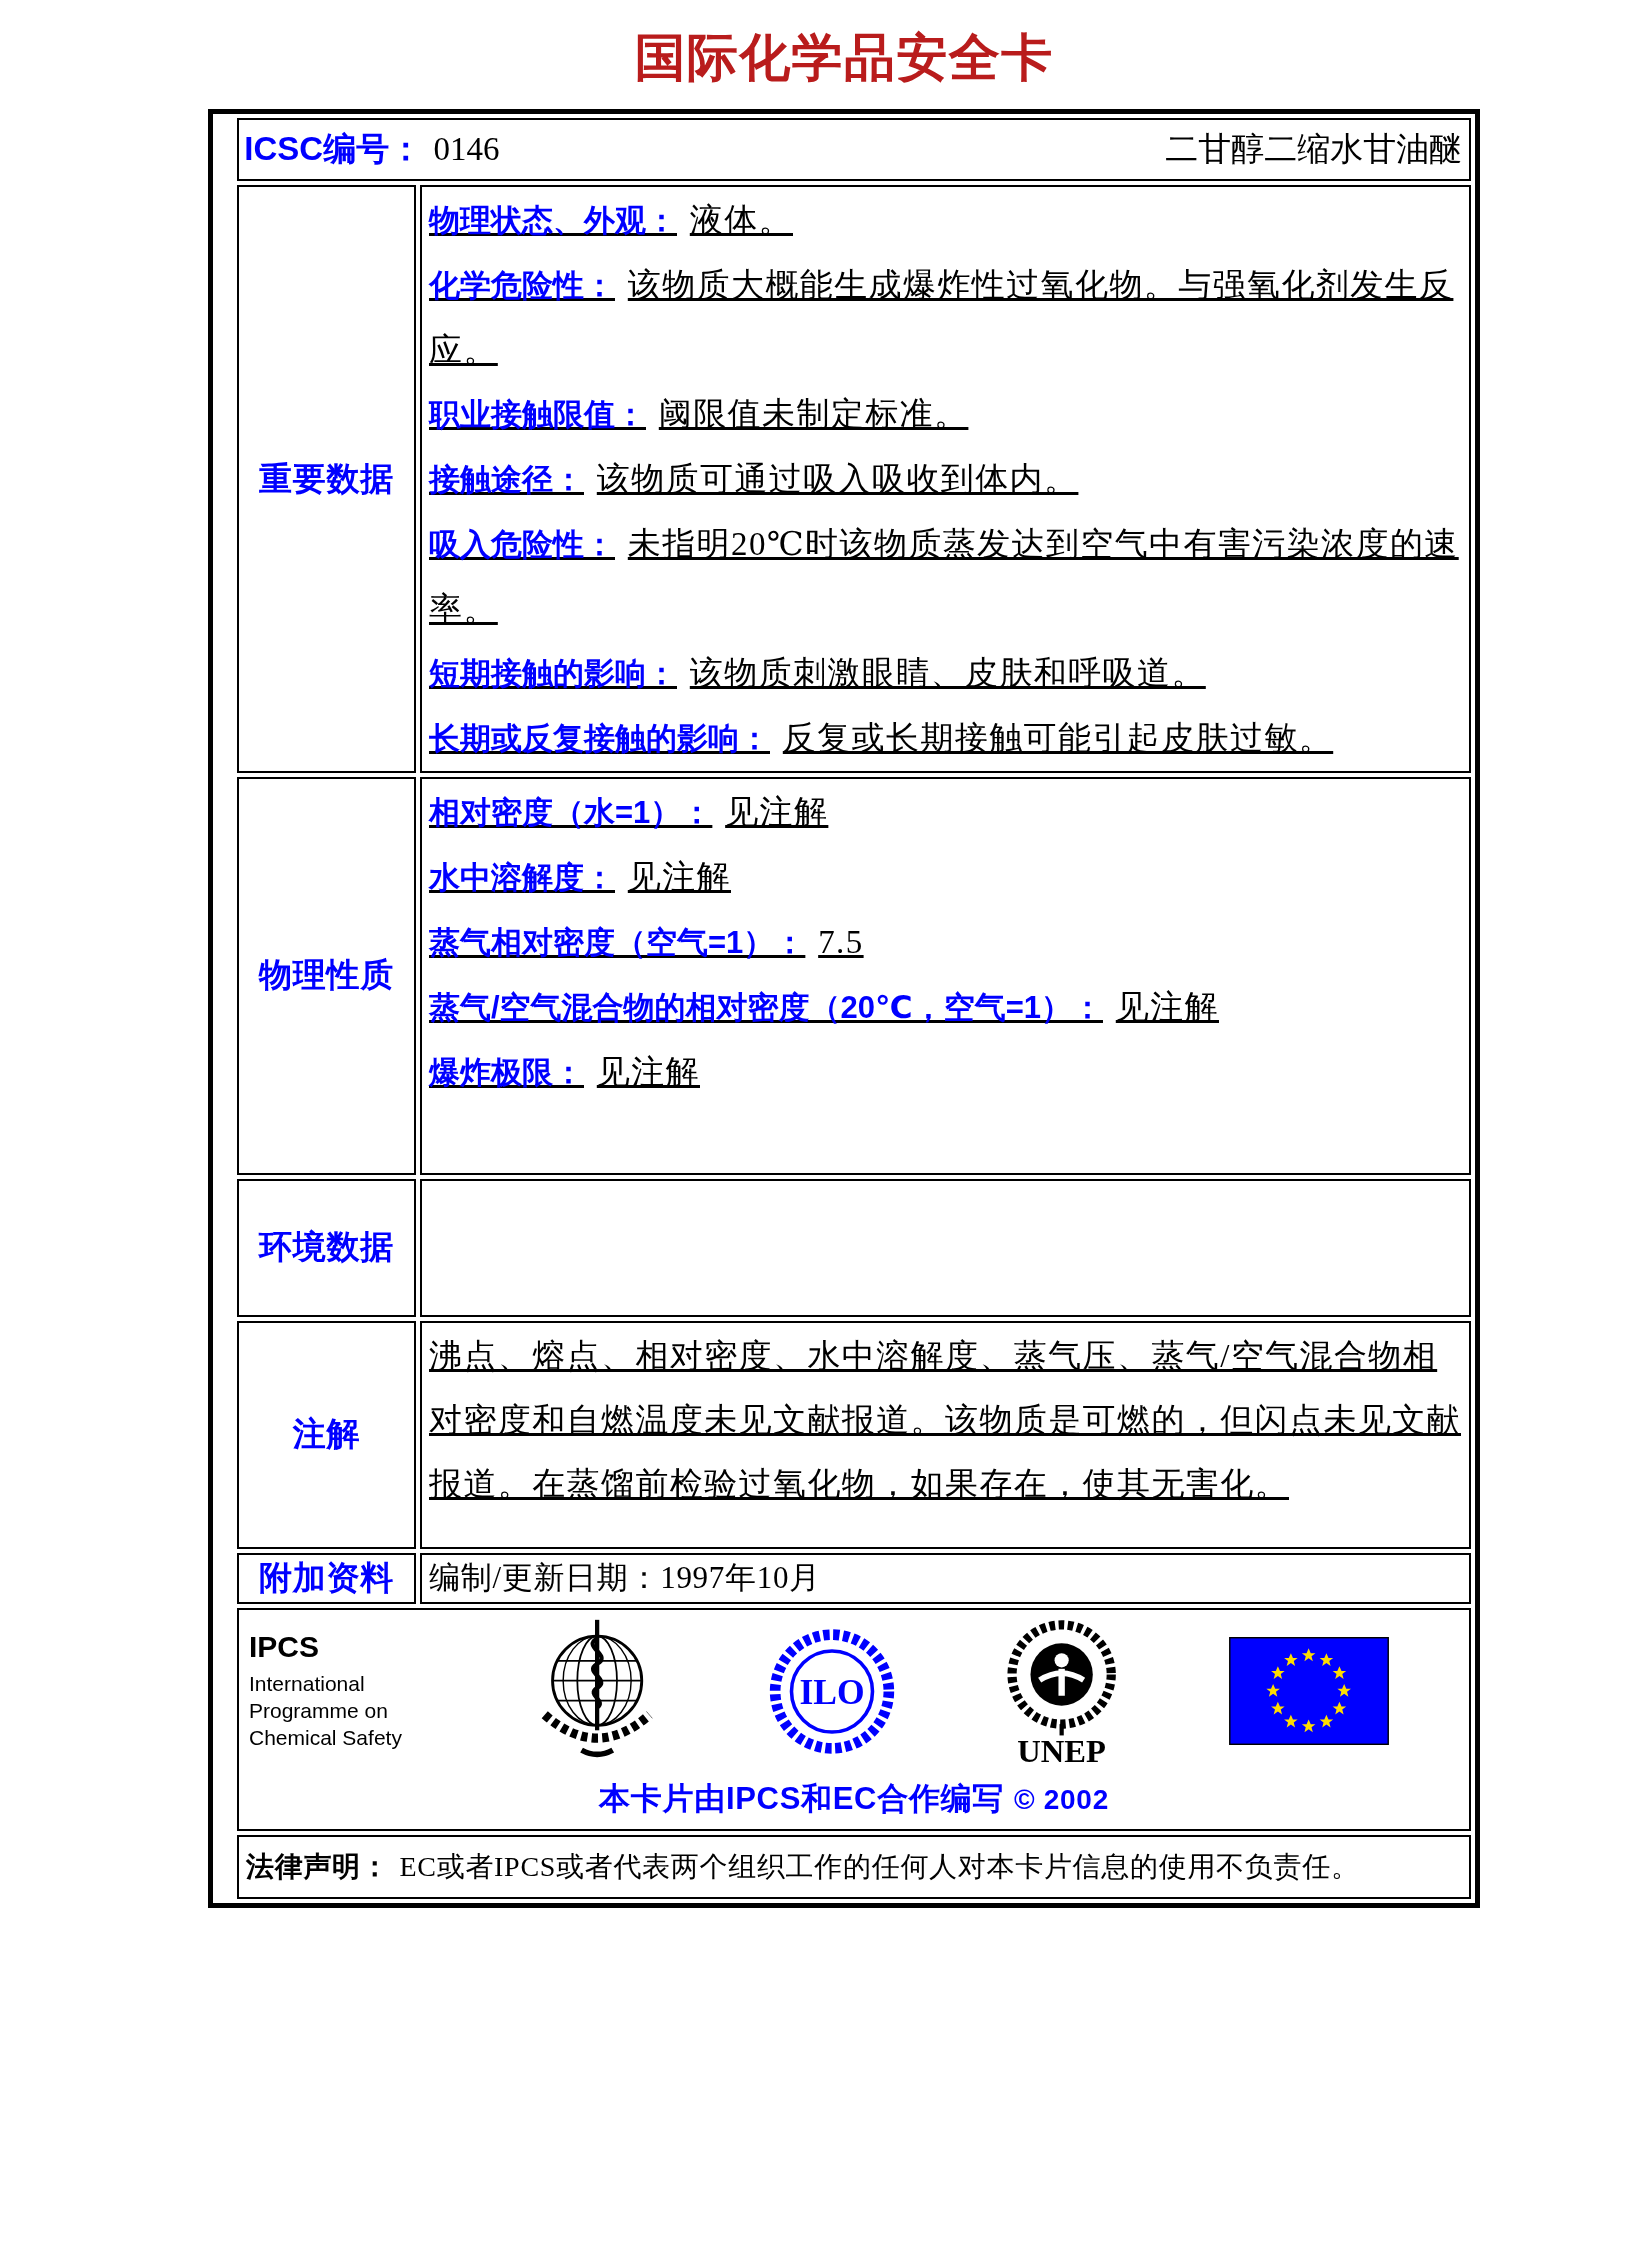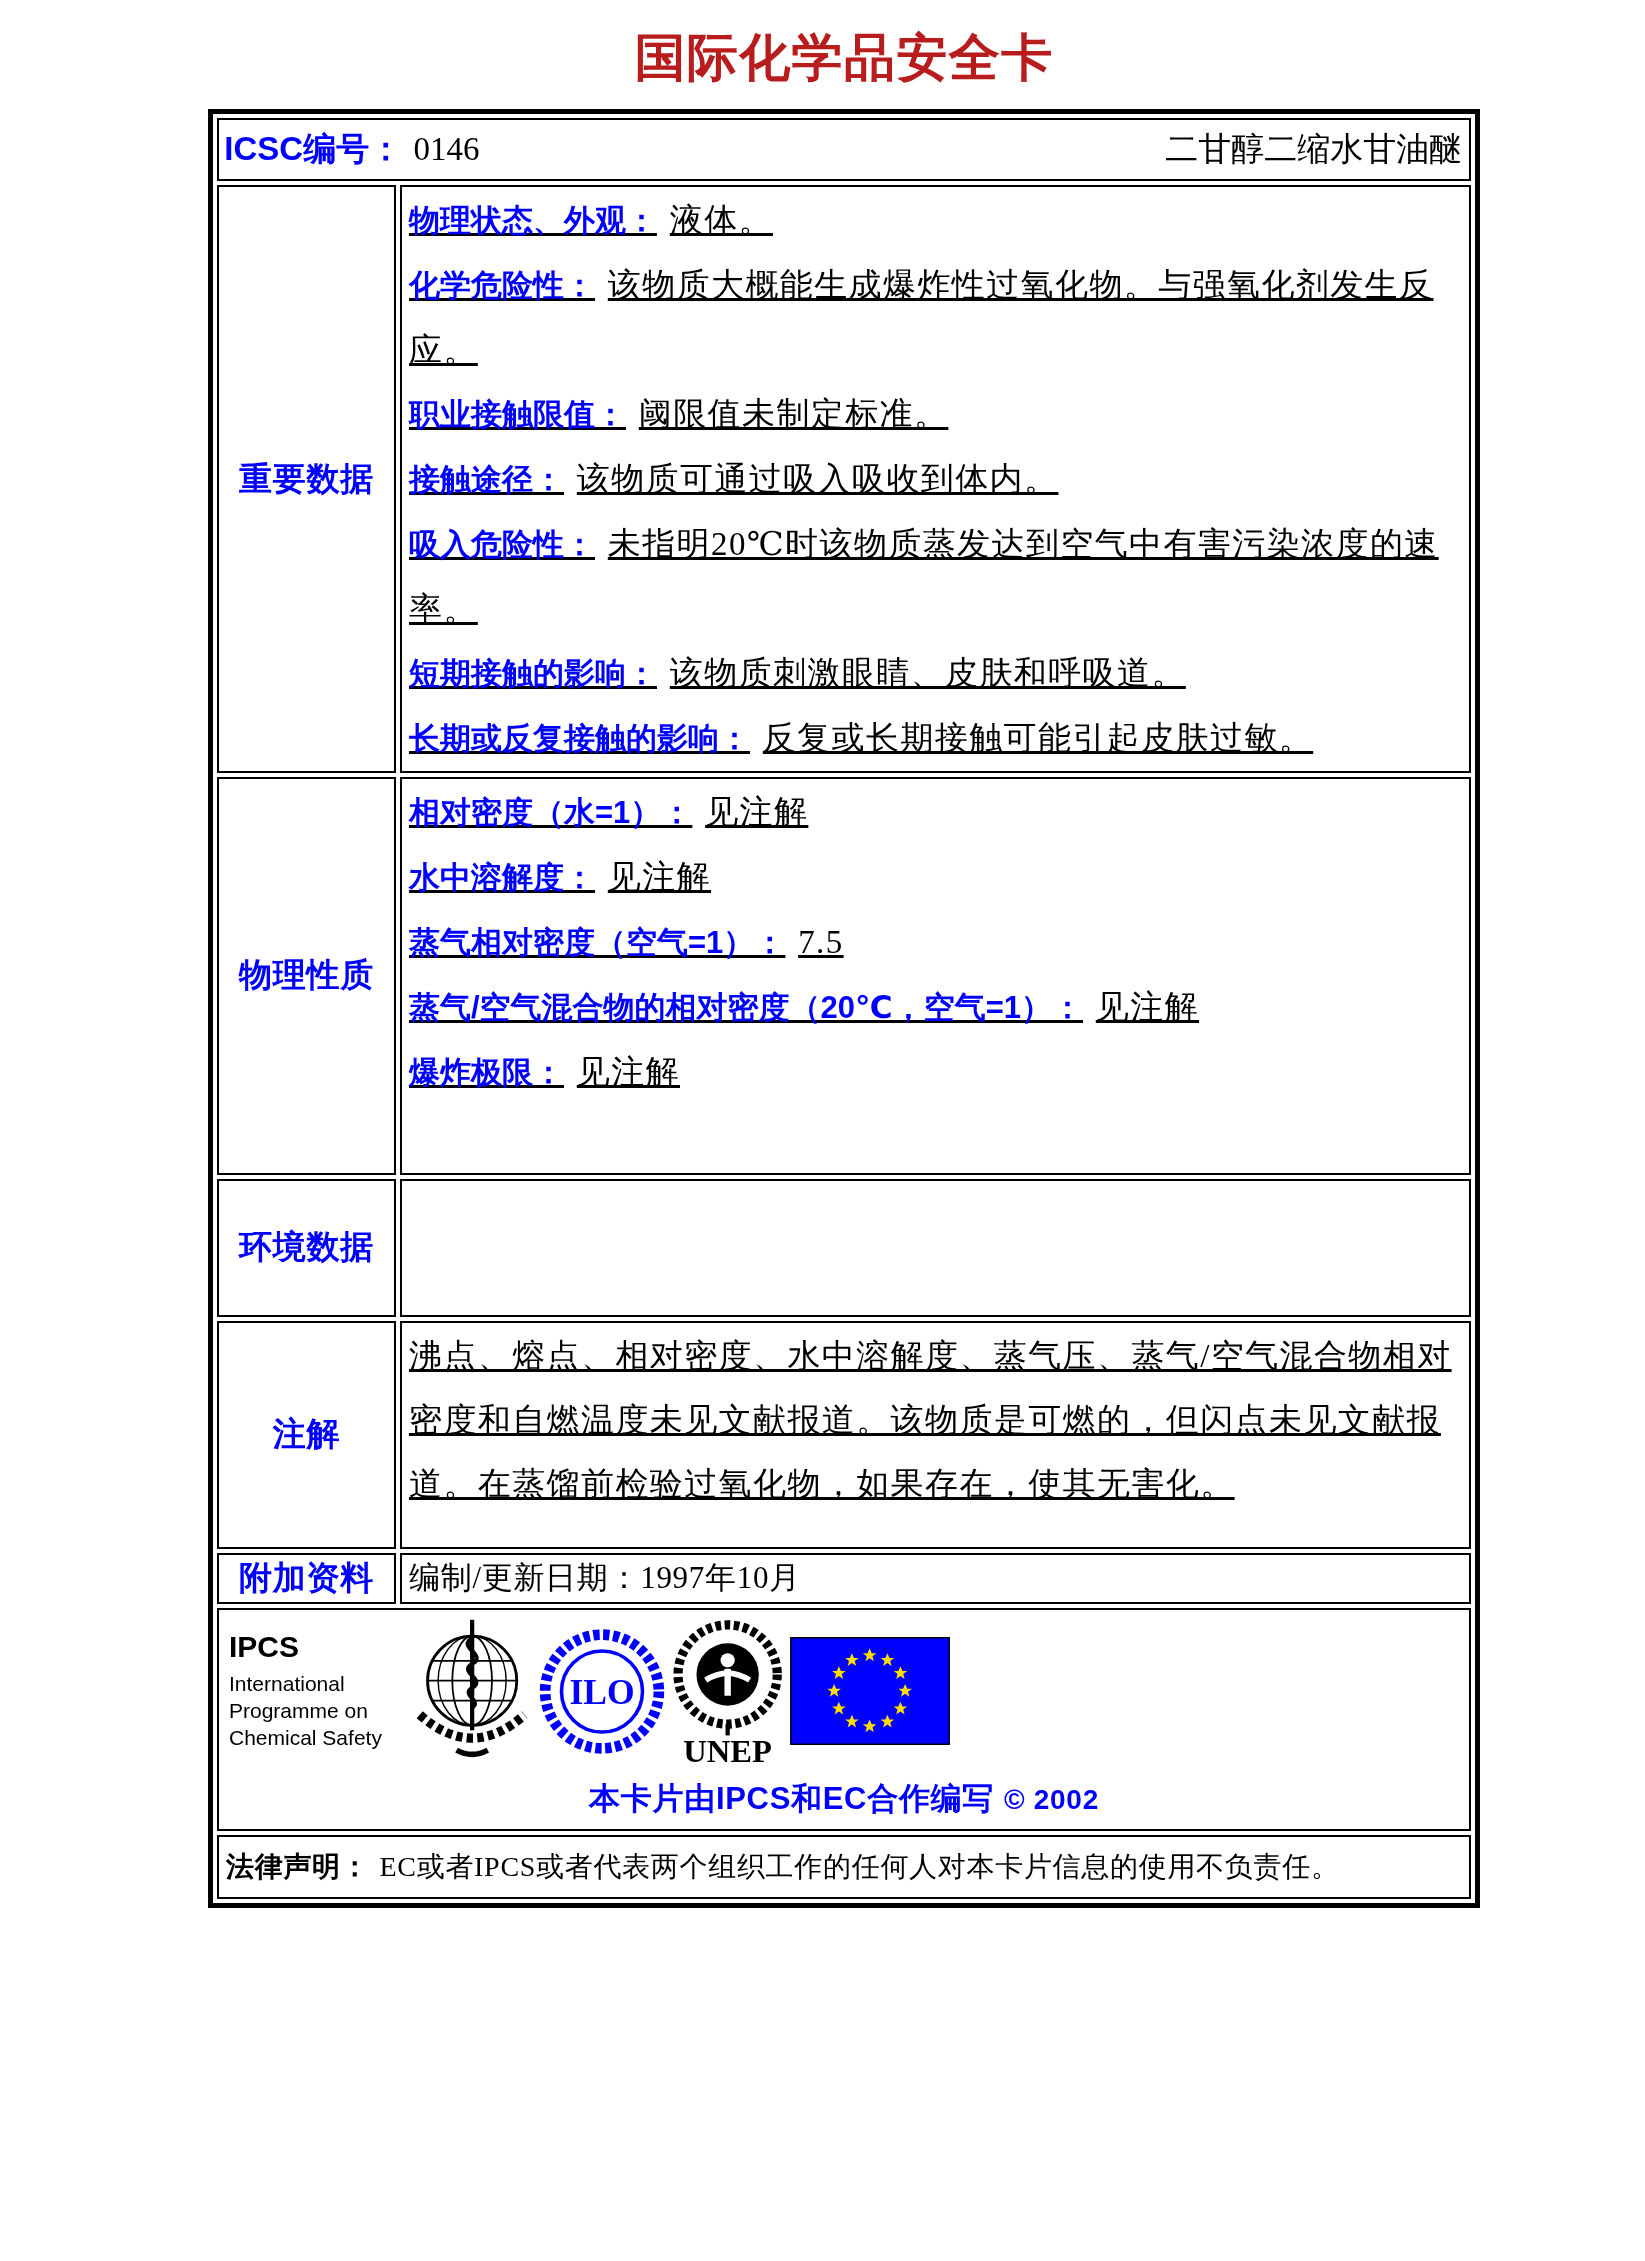--- a/index.html
+++ b/index.html
@@ -13,21 +13,21 @@
     width:1272px;margin:18.5px 0 12.8px 208px;text-align:center;
   }
   .page-title{
     margin:0;font-family:"Liberation Sans","DejaVu Sans",sans-serif;
     font-weight:900;font-size:51px;line-height:78px;color:#b91c1c;
     letter-spacing:1.4px;
   }
   table.card{
     table-layout:fixed;width:1272px;margin-left:208px;
     border-collapse:separate;border-spacing:4.3px;
-    border:5.7px solid #000;background:#fff;
+    border:5.7px solid #000;background:#fff;padding-left:20px;
   }
   col.c1{width:179px;}
   td{border:2.1px solid #000;vertical-align:middle;background:#fff;overflow:hidden;}
   
   td.header-cell{height:57px;}
   .hdr{display:flex;justify-content:space-between;align-items:center;padding:0 5.7px 0 4.3px;font-size:33px;}
   .hdr-left{white-space:nowrap;}
   .hdr-label{
     color:#0000FF;font-weight:bold;
     font-family:"Liberation Sans","DejaVu Sans",sans-serif;
@@ -52,21 +52,21 @@
     font-size:31px;margin-right:12.8px;
   }
   tr.r-important td{height:541px;}
   tr.r-physical td{height:392px;}
   tr.r-env td{height:132px;}
   tr.r-notes td{height:222px;}
   tr.r-additional td{height:44px;font-family:Liberation Serif, serif;}
   td.additional-cell{vertical-align:middle;padding:0 4.3px 0 7px;font-size:31px;letter-spacing:0.7px;}
   
   td.ipcs-cell{height:195px;vertical-align:middle;padding:0;}
-  .logo-row{display:flex;align-items:center;padding:5.7px 80px 0 10px;}
+  .logo-row{display:flex;align-items:center;justify-content:space-between;padding:5.7px 80px 0 10px;}
   .ipcs-block{width:178px;font-family:"Liberation Sans","DejaVu Sans",sans-serif;}
   .ipcs-big{font-size:30px;font-weight:bold;margin:0 0 8.5px 0;line-height:31px;}
   .ipcs-line{font-size:21px;line-height:27px;margin:0;}
   .logo{display:inline-block;line-height:0;}
   .coop-line{
     text-align:center;margin:11.4px 0 8.5px 0;color:#0000FF;
     font-family:"Liberation Sans","DejaVu Sans",sans-serif;
     font-size:31px;font-weight:bold;letter-spacing:0.7px;
   }
   .coop-copy{font-weight:bold;font-size:28px;margin-left:10px;}

